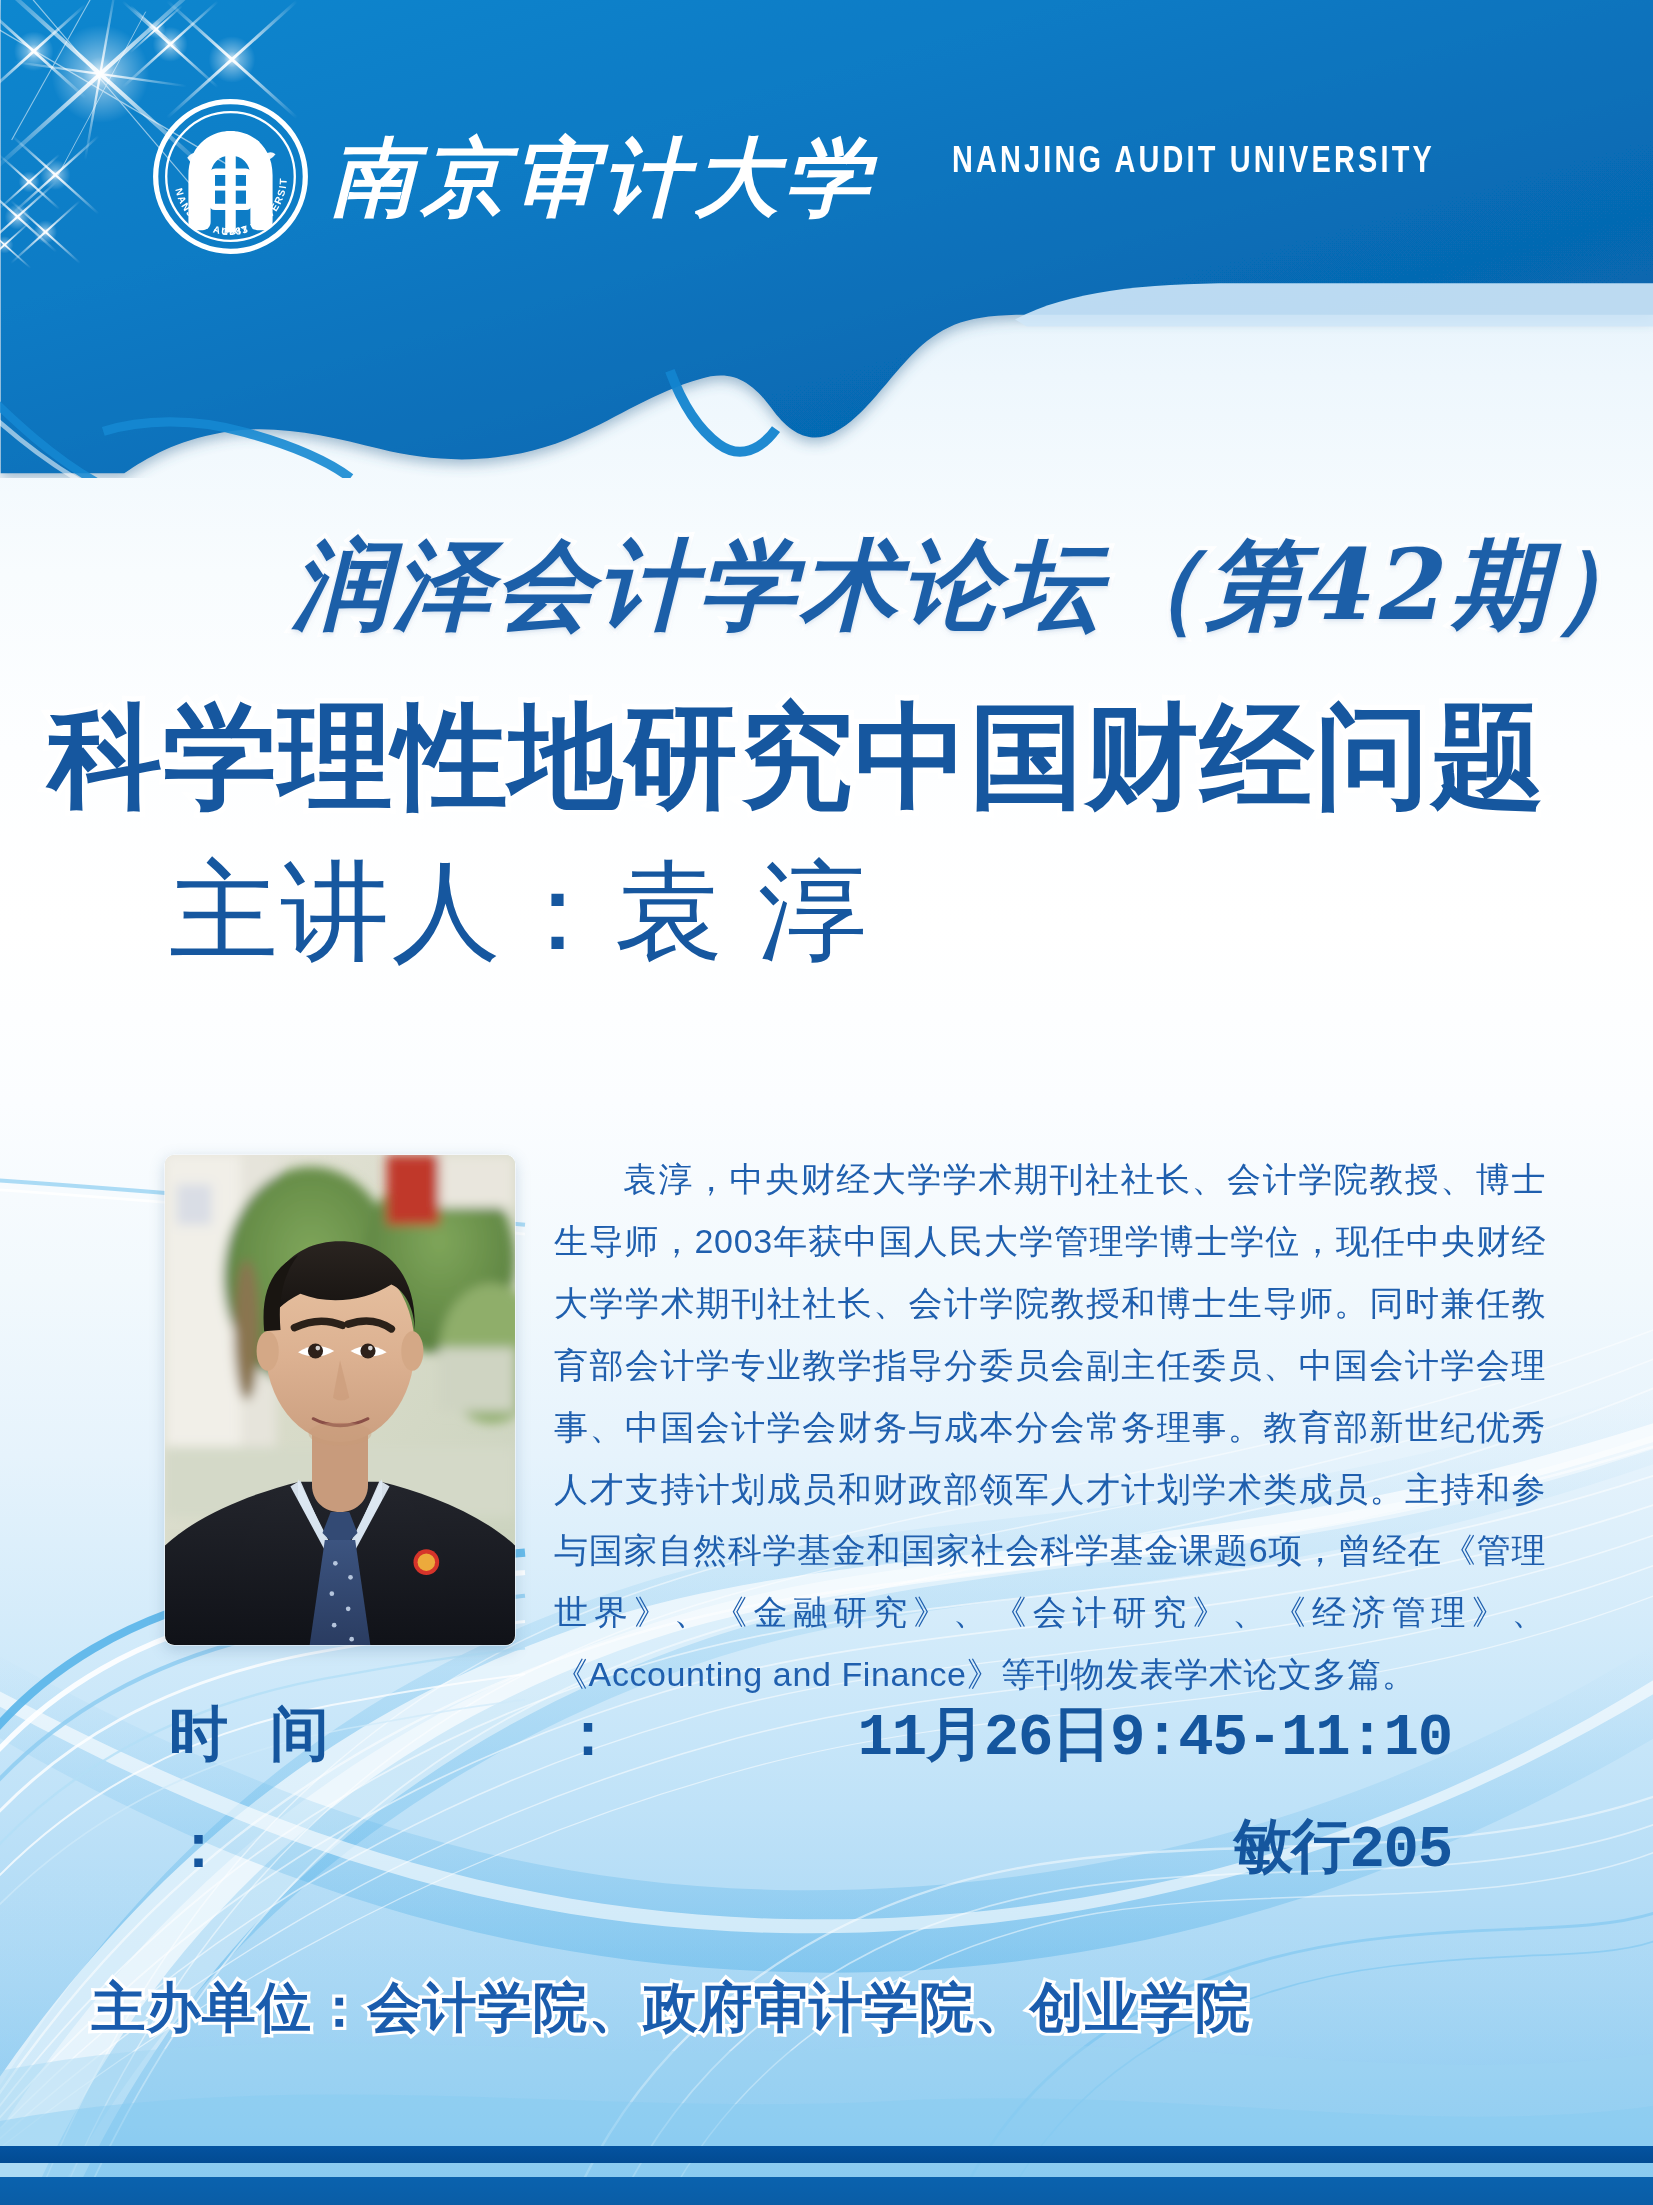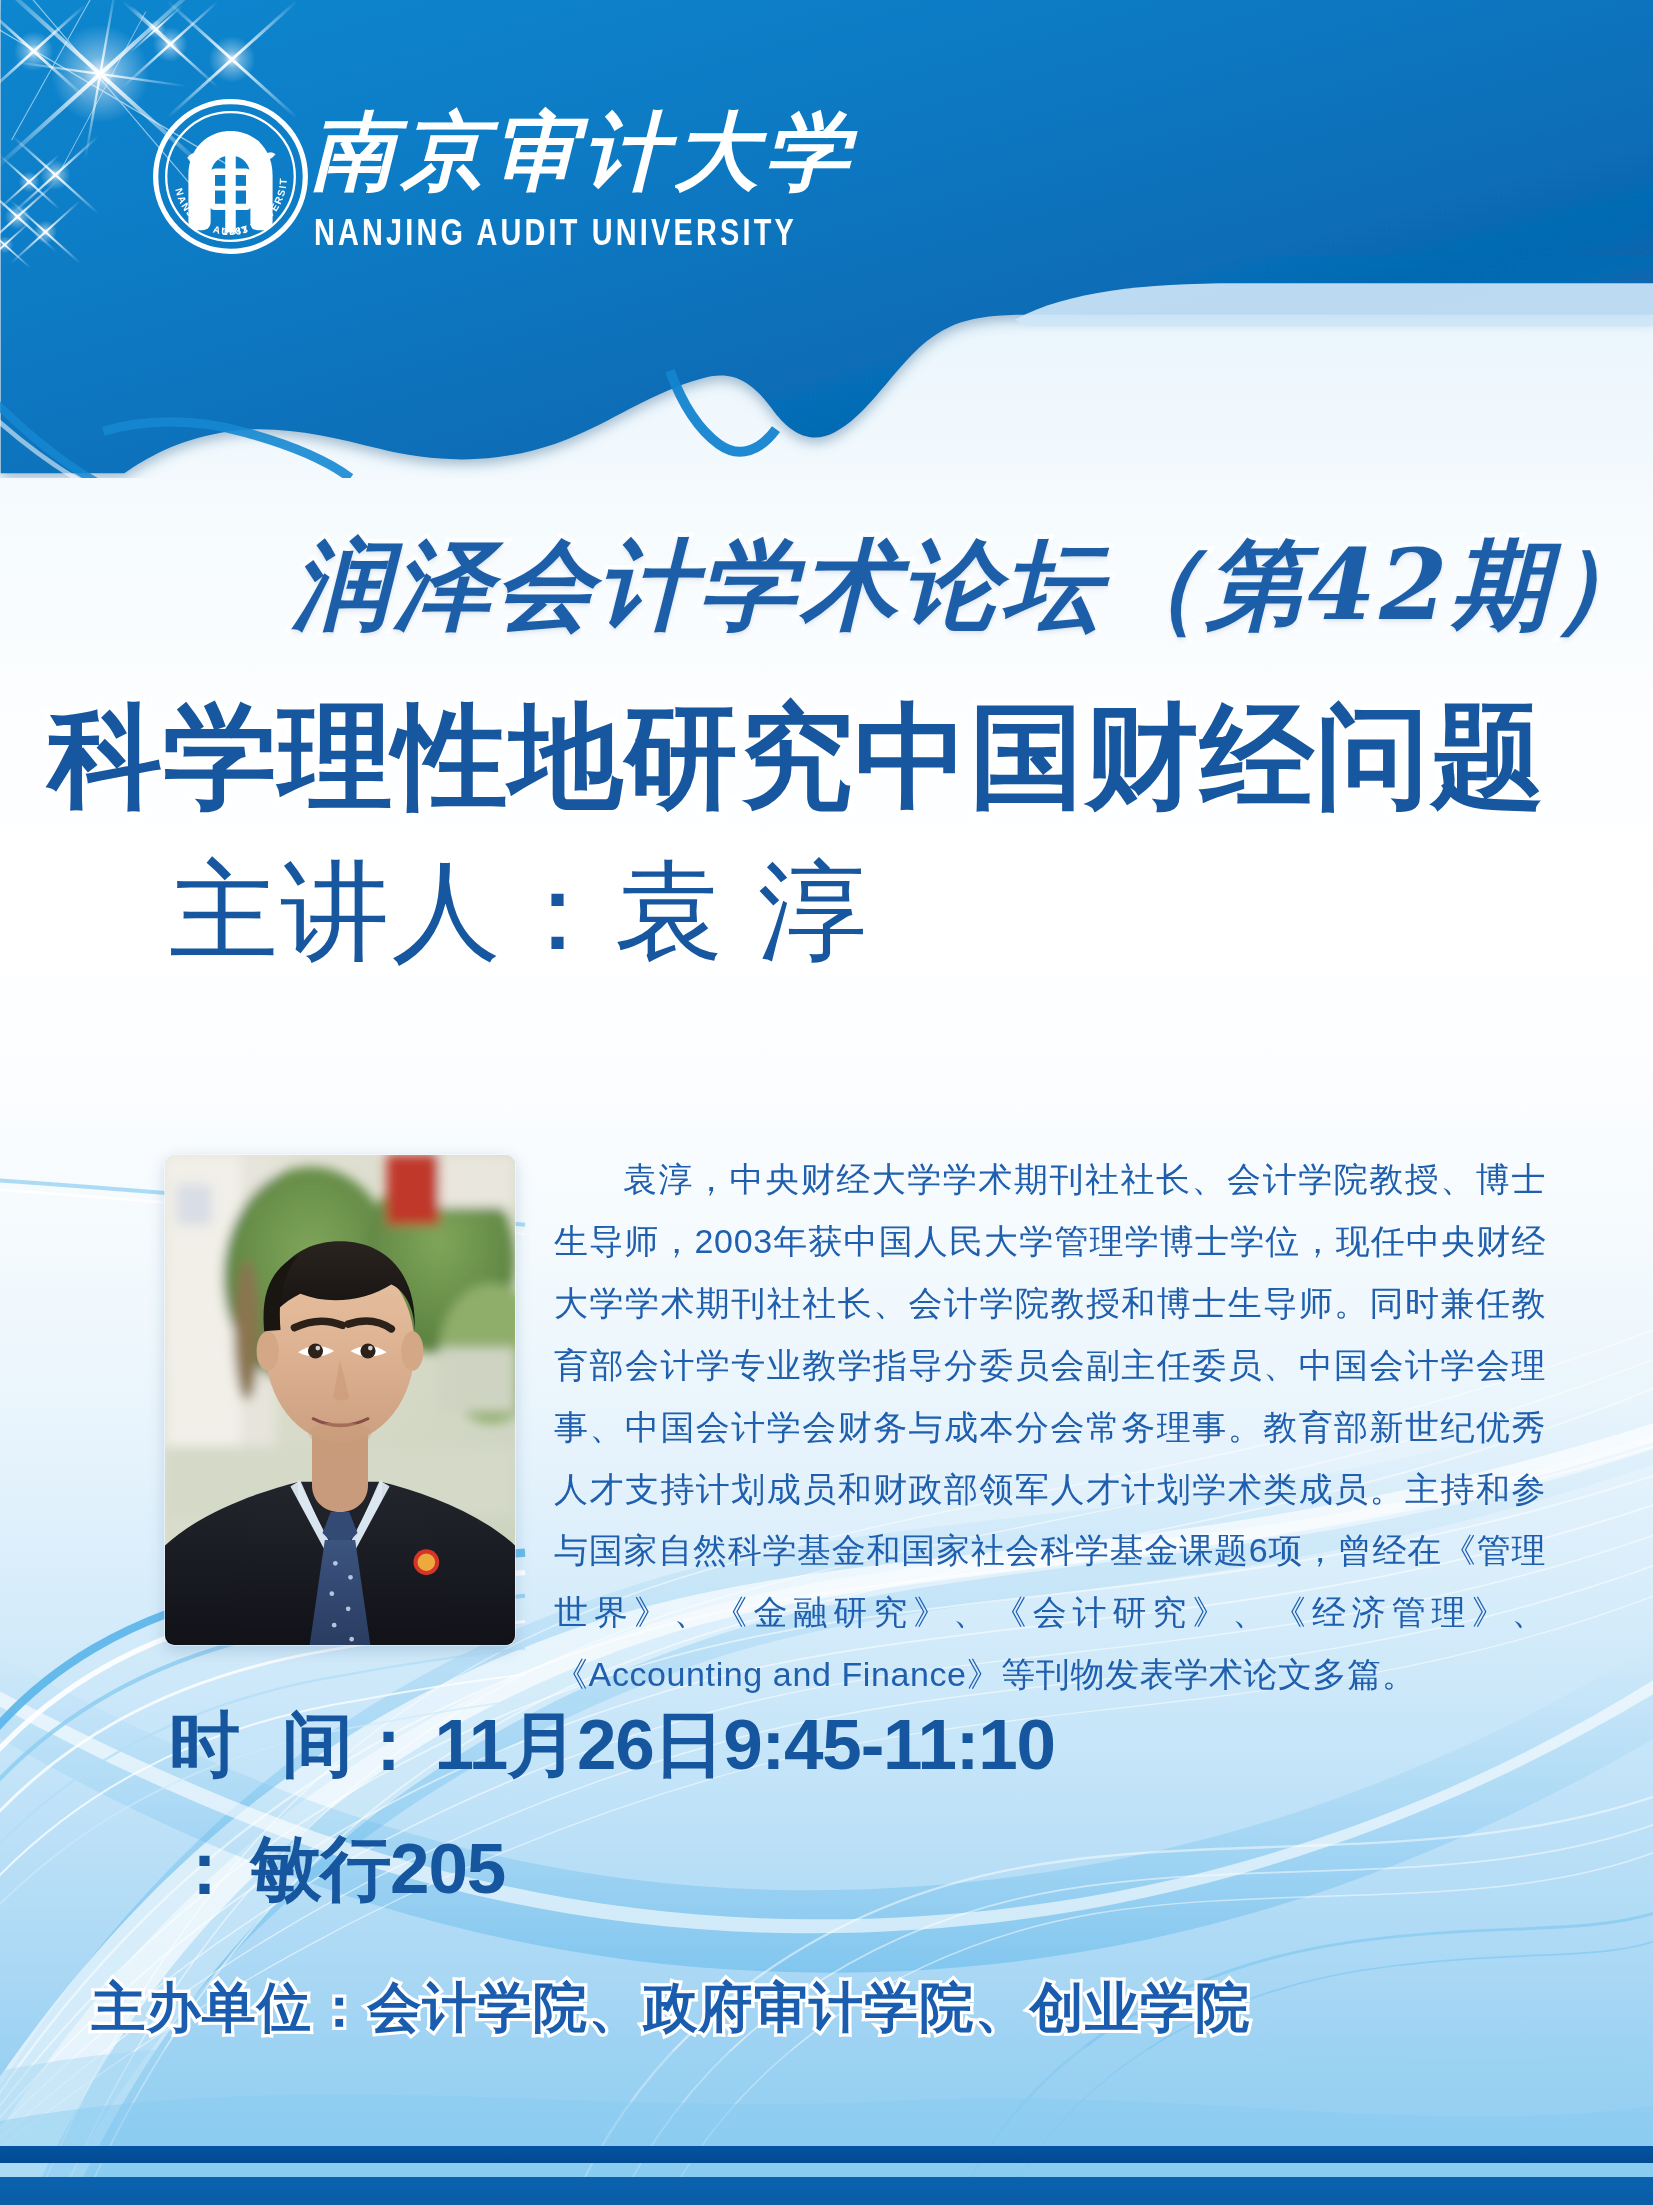--- a/index.html
+++ b/index.html
@@ -58,21 +58,21 @@
     display:flex; align-items:center;
     padding-left:151px;
   }
   .logo-mark{
     width:159px; height:159px; flex:0 0 auto;
     margin-top:-8.2px;
   }
   .logo-mark svg{ display:block; width:159px; height:159px; }
 
   .wordmark{
-    display:flex; flex-direction:column;
+    margin-left:20px; display:flex; flex-direction:row;
     justify-content:center; margin-top:-3.5px;
   }
   .wordmark-cn{
     height:99px; width:618px;
   }
   .wordmark-cn svg{ display:block; width:618px; height:99px; }
   .wordmark-en{
     color:#ffffff;
     font-family:"Liberation Sans","DejaVu Sans",sans-serif;
     font-weight:700;
@@ -161,28 +161,28 @@
     text-justify:inter-character;
     letter-spacing:0.6px;
     text-indent:69px;
   }
 
   
   .meta{
     position:absolute; left:169px; top:1231px; width:1283px;
   }
   .meta-row{
-    font-family:Liberation Sans, sans-serif;
+    font-family:Liberation Mono, monospace;
     font-weight:700;
-    font-size:71px;
+    font-size:59px;
     line-height:1.0;
     color:#15569e;
     white-space:nowrap;
     margin-bottom:53px;
-    display:flex; align-items:baseline;
+    display:flex; align-items:baseline;justify-content:space-between;
   }
   .meta-label{ letter-spacing:0; }
   .meta-label .lbl-gap{ display:inline-block; width:42px; }
   .meta-colon{ margin-right:10.5px; }
   .meta-value{ letter-spacing:-1.2px; }
 
   
   .organizers{
     position:absolute; left:8px; top:1978px; width:1326px;
     text-align:center;

